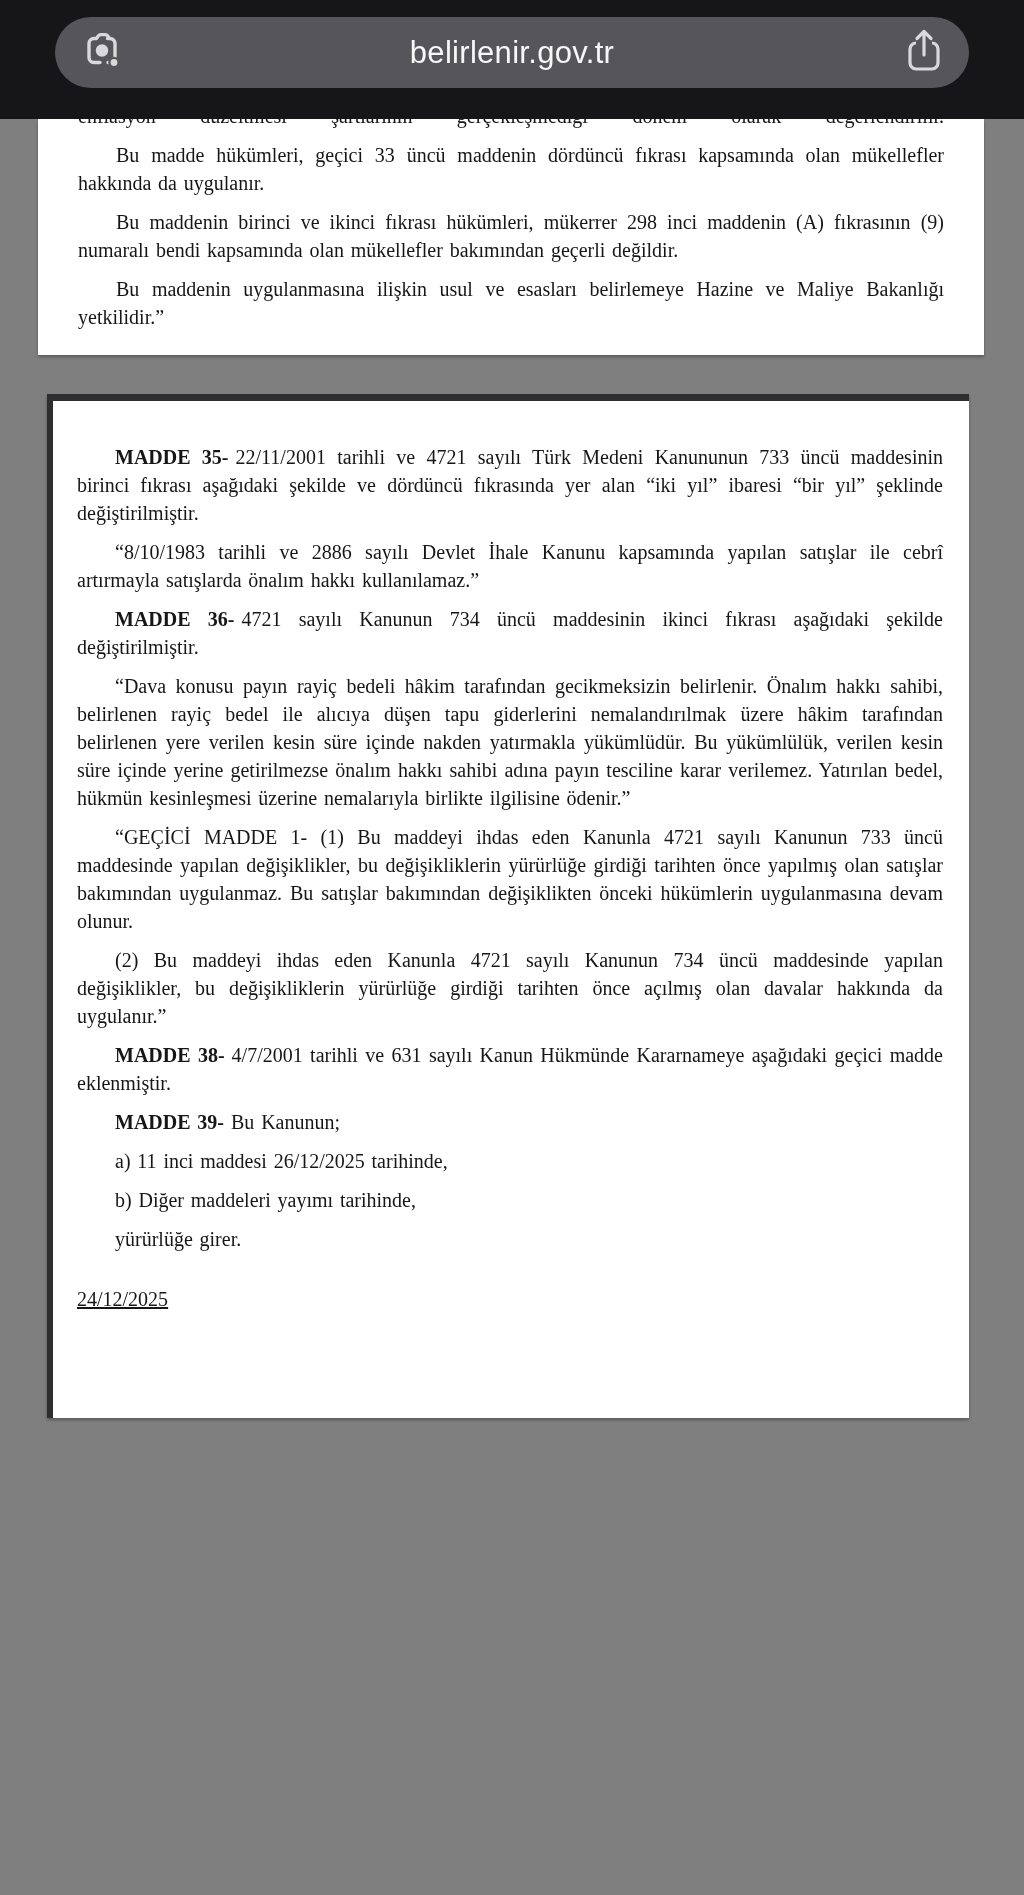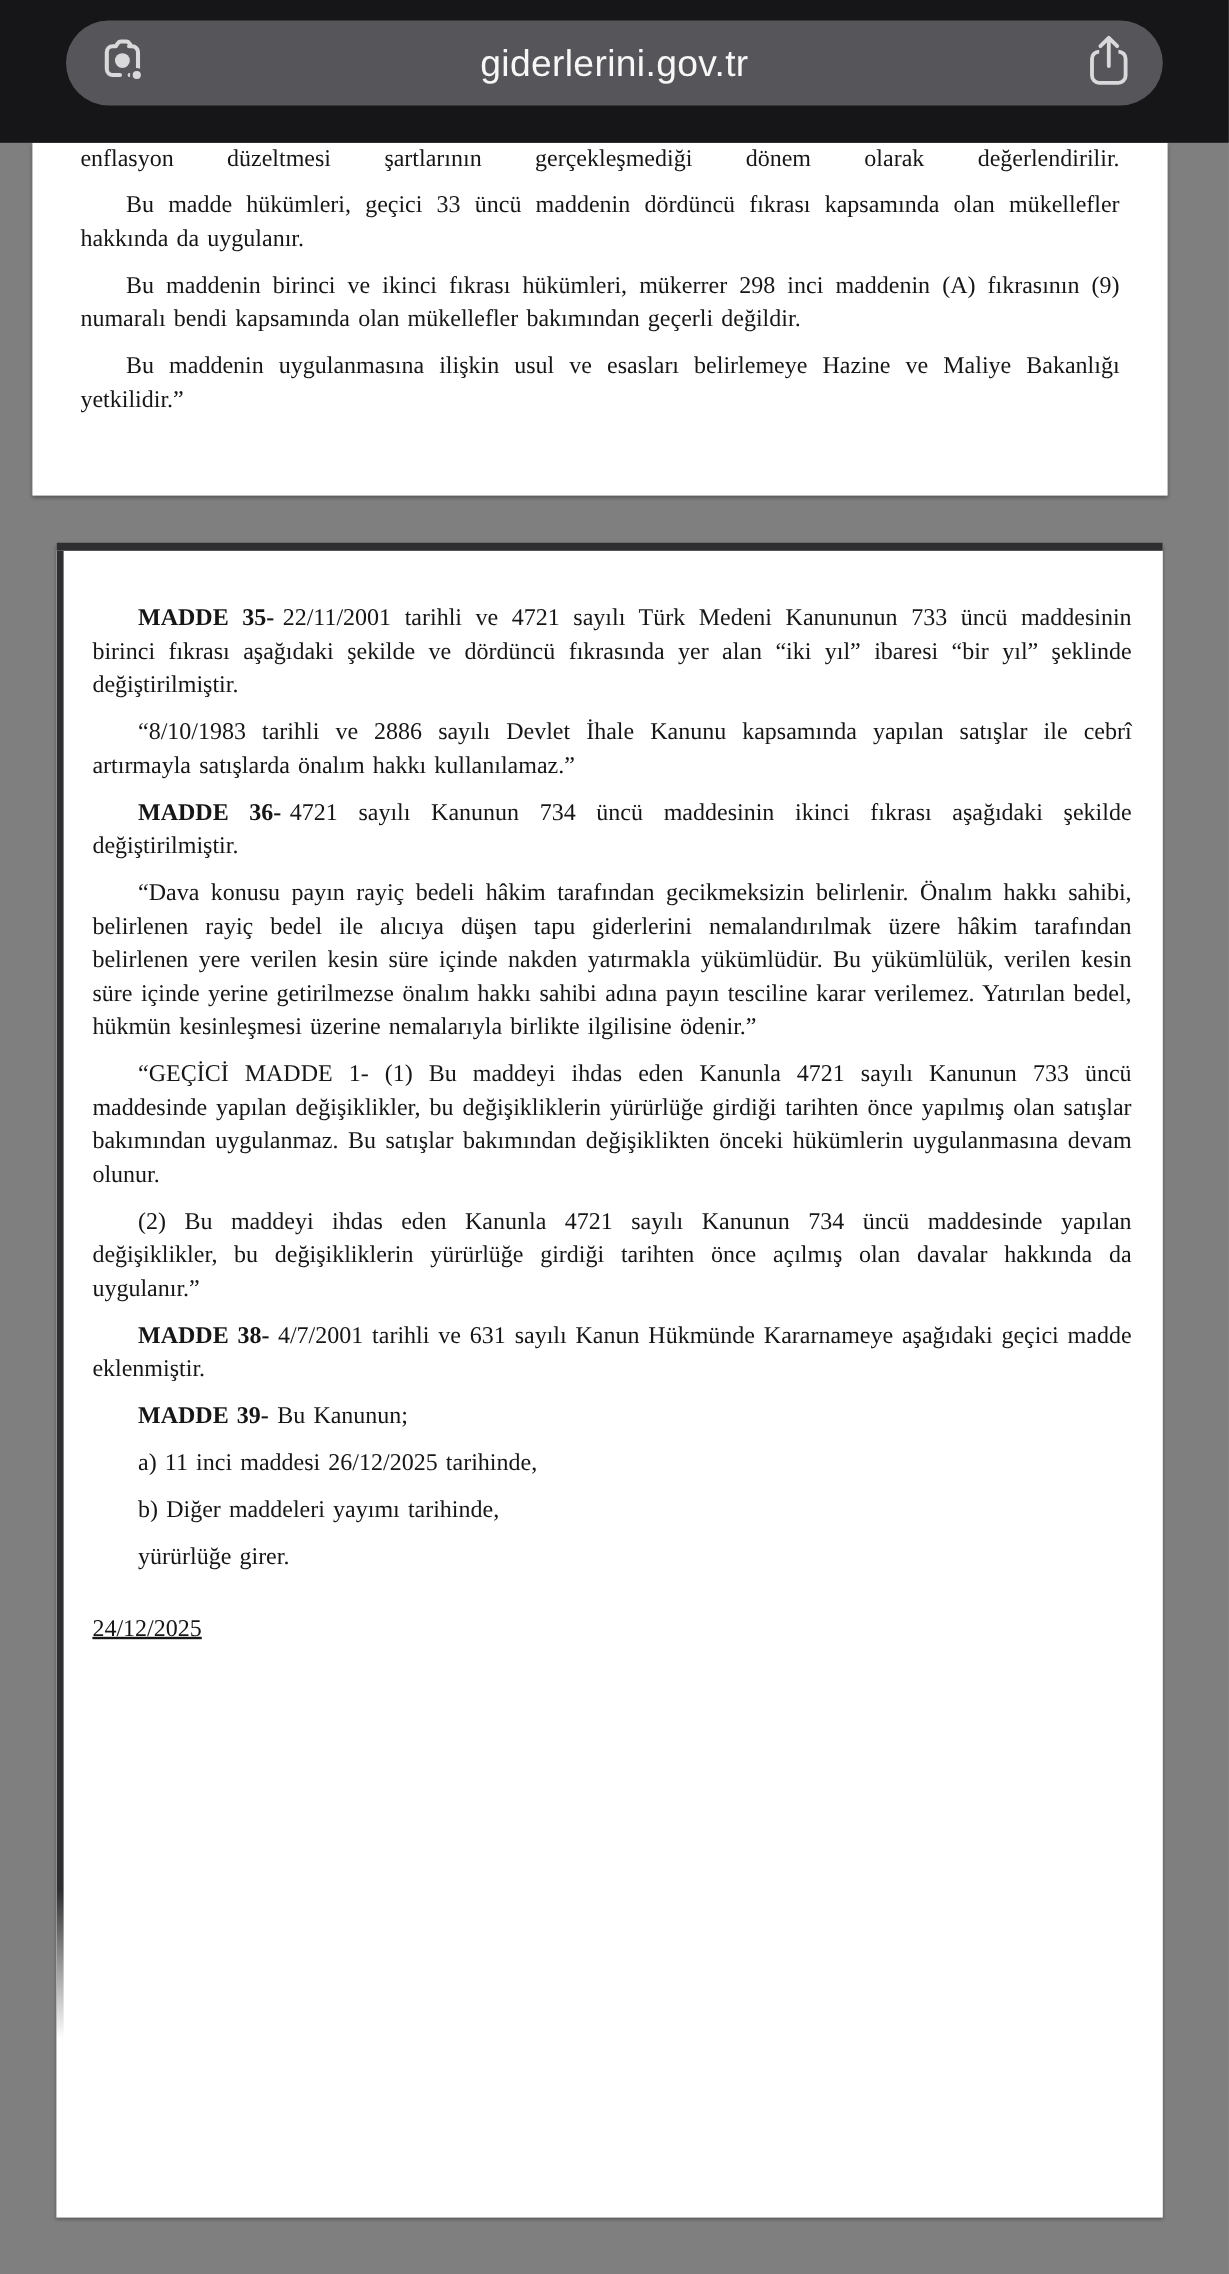--- a/index.html
+++ b/index.html
@@ -35,25 +35,25 @@
   
   .viewport{
     position:absolute;top:119px;left:0;width:1024px;height:1776px;
     background:#7f7f7f;
   }
   .page{
     background:#ffffff;box-sizing:border-box;
     box-shadow:0 2px 3px rgba(0,0,0,.3);
   }
   .page1{
-    margin-left:27px;width:946px;height:294px;
-    padding:16px 40px;overflow:hidden;
+    margin-left:38px;width:946px;height:236px;
+    padding:0 40px;overflow:hidden;
   }
   .page2{
-    margin-left:47px;margin-top:39px;width:922px;height:1396px;
+    margin-left:47px;margin-top:39px;width:922px;height:1024px;
     border-top:7px solid #2e2e30;
     padding:42px 26px 0 30px;
     position:relative;overflow:hidden;
   }
   .page2::before{ 
     content:"";position:absolute;left:0;top:0;width:6px;height:1240px;
     background:linear-gradient(to bottom,#2e2e30 90%,rgba(46,46,48,0));
   }
 
   
@@ -85,21 +85,21 @@
         <svg width="40" height="44" viewBox="0 0 40 44" fill="none">
           <path d="M13 10 h2 a3 3 0 0 0 3-3 v0 a0 0 0 0 1 0 0" stroke="none"></path>
           <path d="M12.5 9.5 H10 a5 5 0 0 0-5 5 v14 a5 5 0 0 0 5 5 h6
                    M24 33.5 h2 a5 5 0 0 0 5-5 V14.5 a5 5 0 0 0-5-5 h-2.5
                    M12.5 9.5 l1.8-2.6 a3 3 0 0 1 2.5-1.3 h4.4 a3 3 0 0 1 2.5 1.3 l1.8 2.6" stroke="#d9d9db" stroke-width="3.4" stroke-linecap="round" stroke-linejoin="round"></path>
           <circle cx="18" cy="21.5" r="6.2" fill="#d9d9db"></circle>
           <circle cx="30" cy="33.5" r="4.6" fill="#d9d9db" stroke="#56565a" stroke-width="2.4"></circle>
         </svg>
       </span>
     </button>
-    <span class="url-text">giderlerini.gov.tr</span>
+    <span class="url-text">belirlenir.gov.tr</span>
     <button class="chrome-btn share-btn">
       <span>
         <svg width="38" height="48" viewBox="0 0 38 48" fill="none">
           <rect x="5" y="16" width="28" height="26" rx="6" stroke="#d9d9db" stroke-width="3.2"></rect>
           <line x1="11" y1="16" x2="27" y2="16" stroke="#56565a" stroke-width="6"></line>
           <path d="M19 28 V5 M12 11.5 L19 4.5 L26 11.5" stroke="#d9d9db" stroke-width="3.2" stroke-linecap="round" stroke-linejoin="round"></path>
         </svg>
       </span>
     </button>
   </div>

